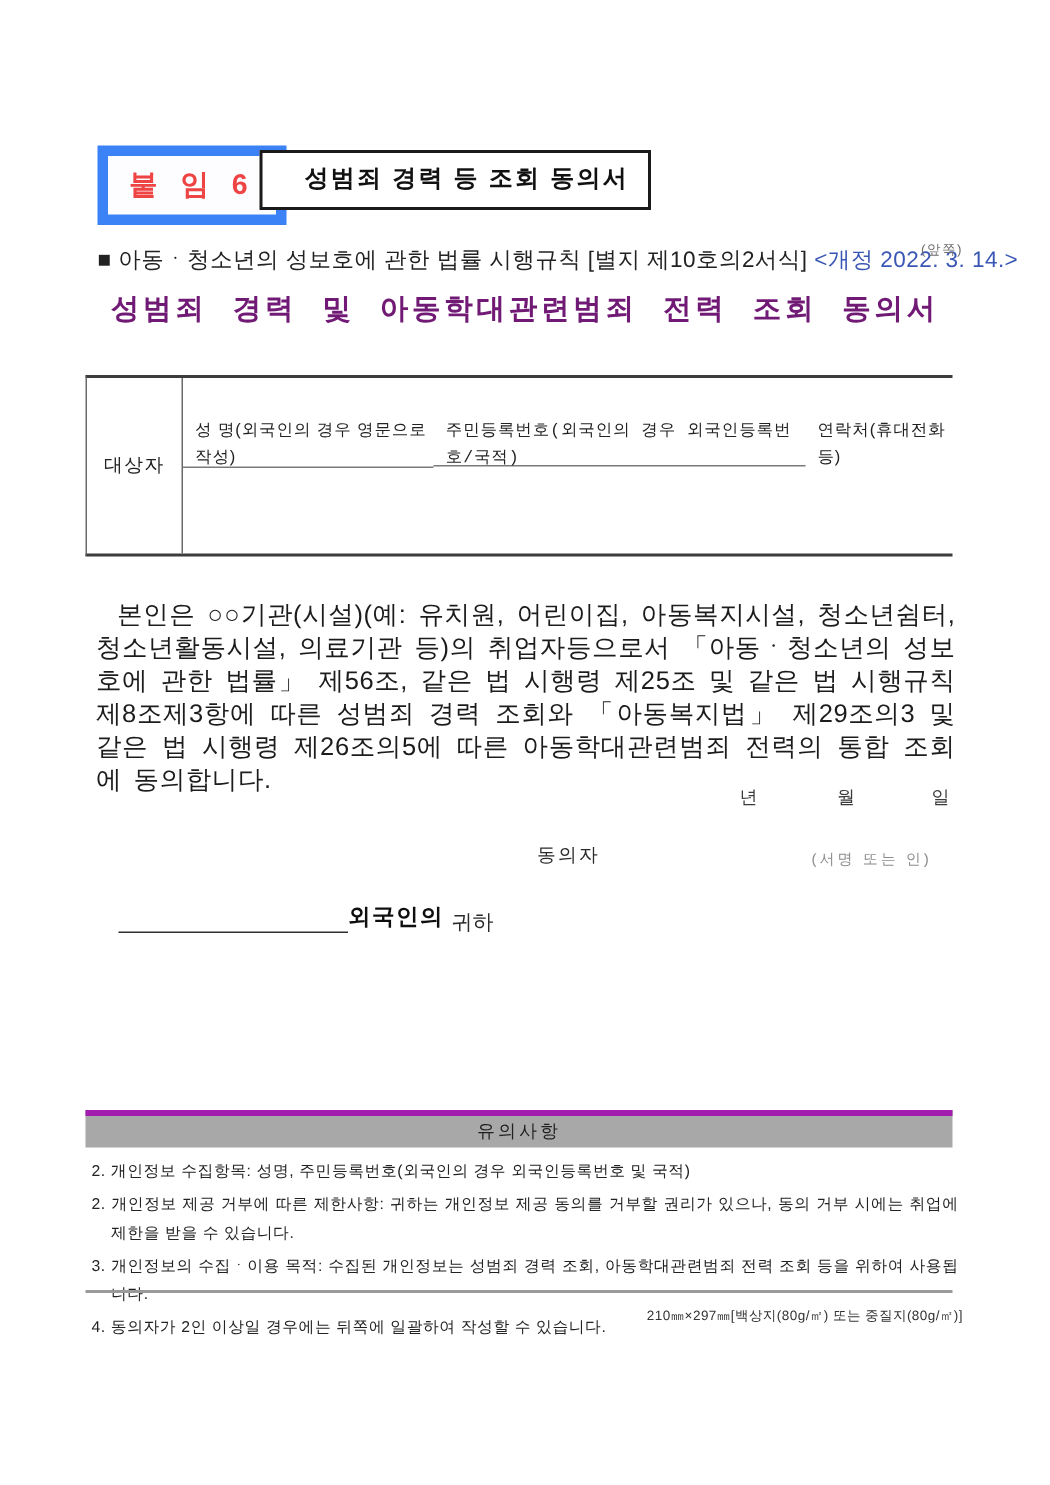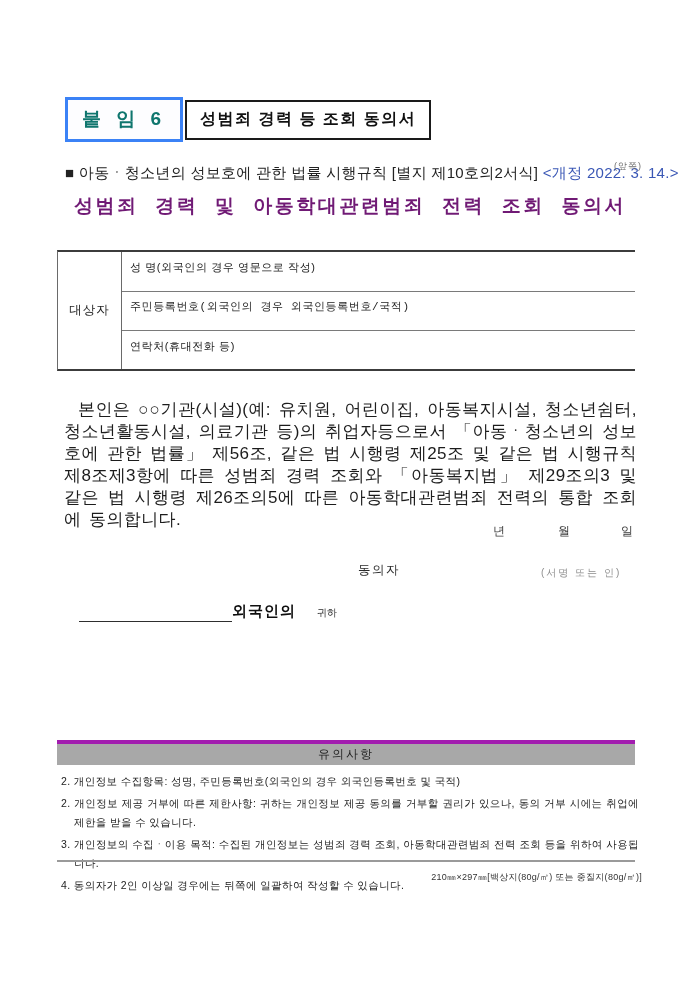--- a/index.html
+++ b/index.html
@@ -10,28 +10,28 @@
     width: 700px;
     height: 990px;
     background: #ffffff;
     margin: 0 auto;
     overflow: hidden;
     color: #1a1a1a;
   }
   
   .attach-box {
     position: absolute; left: 65px; top: 97px;
-    border: 3px solid #3b82f6; background: #fdfdff;
+    border: 7px solid #3b82f6; background: #fdfdff;
     padding: 6px 14px 7px 14px;
-    font-size: 19px; font-weight: bold; letter-spacing: 5px; color: #0f766e;
+    font-size: 19px; font-weight: bold; letter-spacing: 5px; color: #ef4444;
   }
   .subject-box {
-    position: absolute; left: 185px; top: 100px;
+    position: absolute; left: 173px; top: 100px;
     border: 2px solid #1a1a1a; background: #fff;
-    padding: 7px 13px 8px 13px;
+    padding: 7px 13px 8px 28px;
     font-size: 16px; font-weight: bold; letter-spacing: 1.5px; color: #111;
   }
   
   .reg-line {
     position: absolute; left: 65px; top: 164px;
     font-size: 15px; letter-spacing: 0.3px; color: #222;
     white-space: nowrap;
   }
   .reg-line .rev { color: #3a57b5; }
   .side-label {
@@ -49,21 +49,21 @@
     position: absolute; left: 57px; top: 250px; width: 578px; height: 121px;
     border-top: 2px solid #3c3c3c; border-bottom: 2px solid #3c3c3c;
     border-left: 1px solid #6a6a6a;
     display: flex;
   }
   .subject-table .rowhead {
     width: 64px; display: flex; align-items: center; justify-content: center;
     border-right: 1px solid #6a6a6a;
     font-size: 12.5px; letter-spacing: 1px; color: #222;
   }
-  .subject-table .fields { flex: 1; display: flex; flex-direction: column; }
+  .subject-table .fields { flex: 1; display: flex; flex-direction: row; margin-top: 20px; }
   .subject-table .field-row { position: relative; padding: 5px 0 0 8px; }
   .subject-table .field-row.r1 { height: 40px; border-bottom: 1px solid #7a7a7a; }
   .subject-table .field-row.r2 { height: 39px; border-bottom: 1px solid #7a7a7a; font-family: Liberation Mono, monospace; }
   .subject-table .field-row.r3 { height: 38px; }
   .subject-table .field-label { font-size: 11px; letter-spacing: 0.6px; color: #222; }
   .subject-table .field-value {
     position: absolute; left: 180px; top: 20px; right: 8px; height: 16px;
   }
   
   .body-par {
@@ -79,21 +79,21 @@
   
   .sig-label { position: absolute; left: 358px; top: 562px; font-size: 12.5px; letter-spacing: 1.5px; color: #2a2a2a; }
   .sig-hint  { position: absolute; left: 541px; top: 566px; font-size: 10px; letter-spacing: 2px; color: #8d8d8d; }
   .sig-area  { position: absolute; left: 410px; top: 556px; width: 120px; height: 26px; }
   
   .recipient-blank {
     position: absolute; left: 79px; top: 600px; width: 153px; height: 22px;
     border-bottom: 1.5px solid #2e2e2e;
   }
   .recipient-title { position: absolute; left: 232px; top: 602px; font-size: 15px; font-weight: bold; letter-spacing: 1px; color: #0e0e0e; }
-  .recipient-honorific { position: absolute; left: 317px; top: 606px; font-size: 10px; color: #2a2a2a; }
+  .recipient-honorific { position: absolute; left: 301px; top: 606px; font-size: 14px; color: #2a2a2a; }
   
   .notice-bar {
     position: absolute; left: 57px; top: 740px; width: 578px; height: 25px;
     background: #a8a8a8; border-top: 4px solid #a21caf;
     display: flex; align-items: center; justify-content: center;
     font-size: 12px; letter-spacing: 2px; color: #1f1f1f;
   }
   .notice-list {
     position: absolute; left: 61px; top: 772px; width: 578px;
     font-size: 10.5px; line-height: 19.5px; letter-spacing: 0.4px; color: #222;

